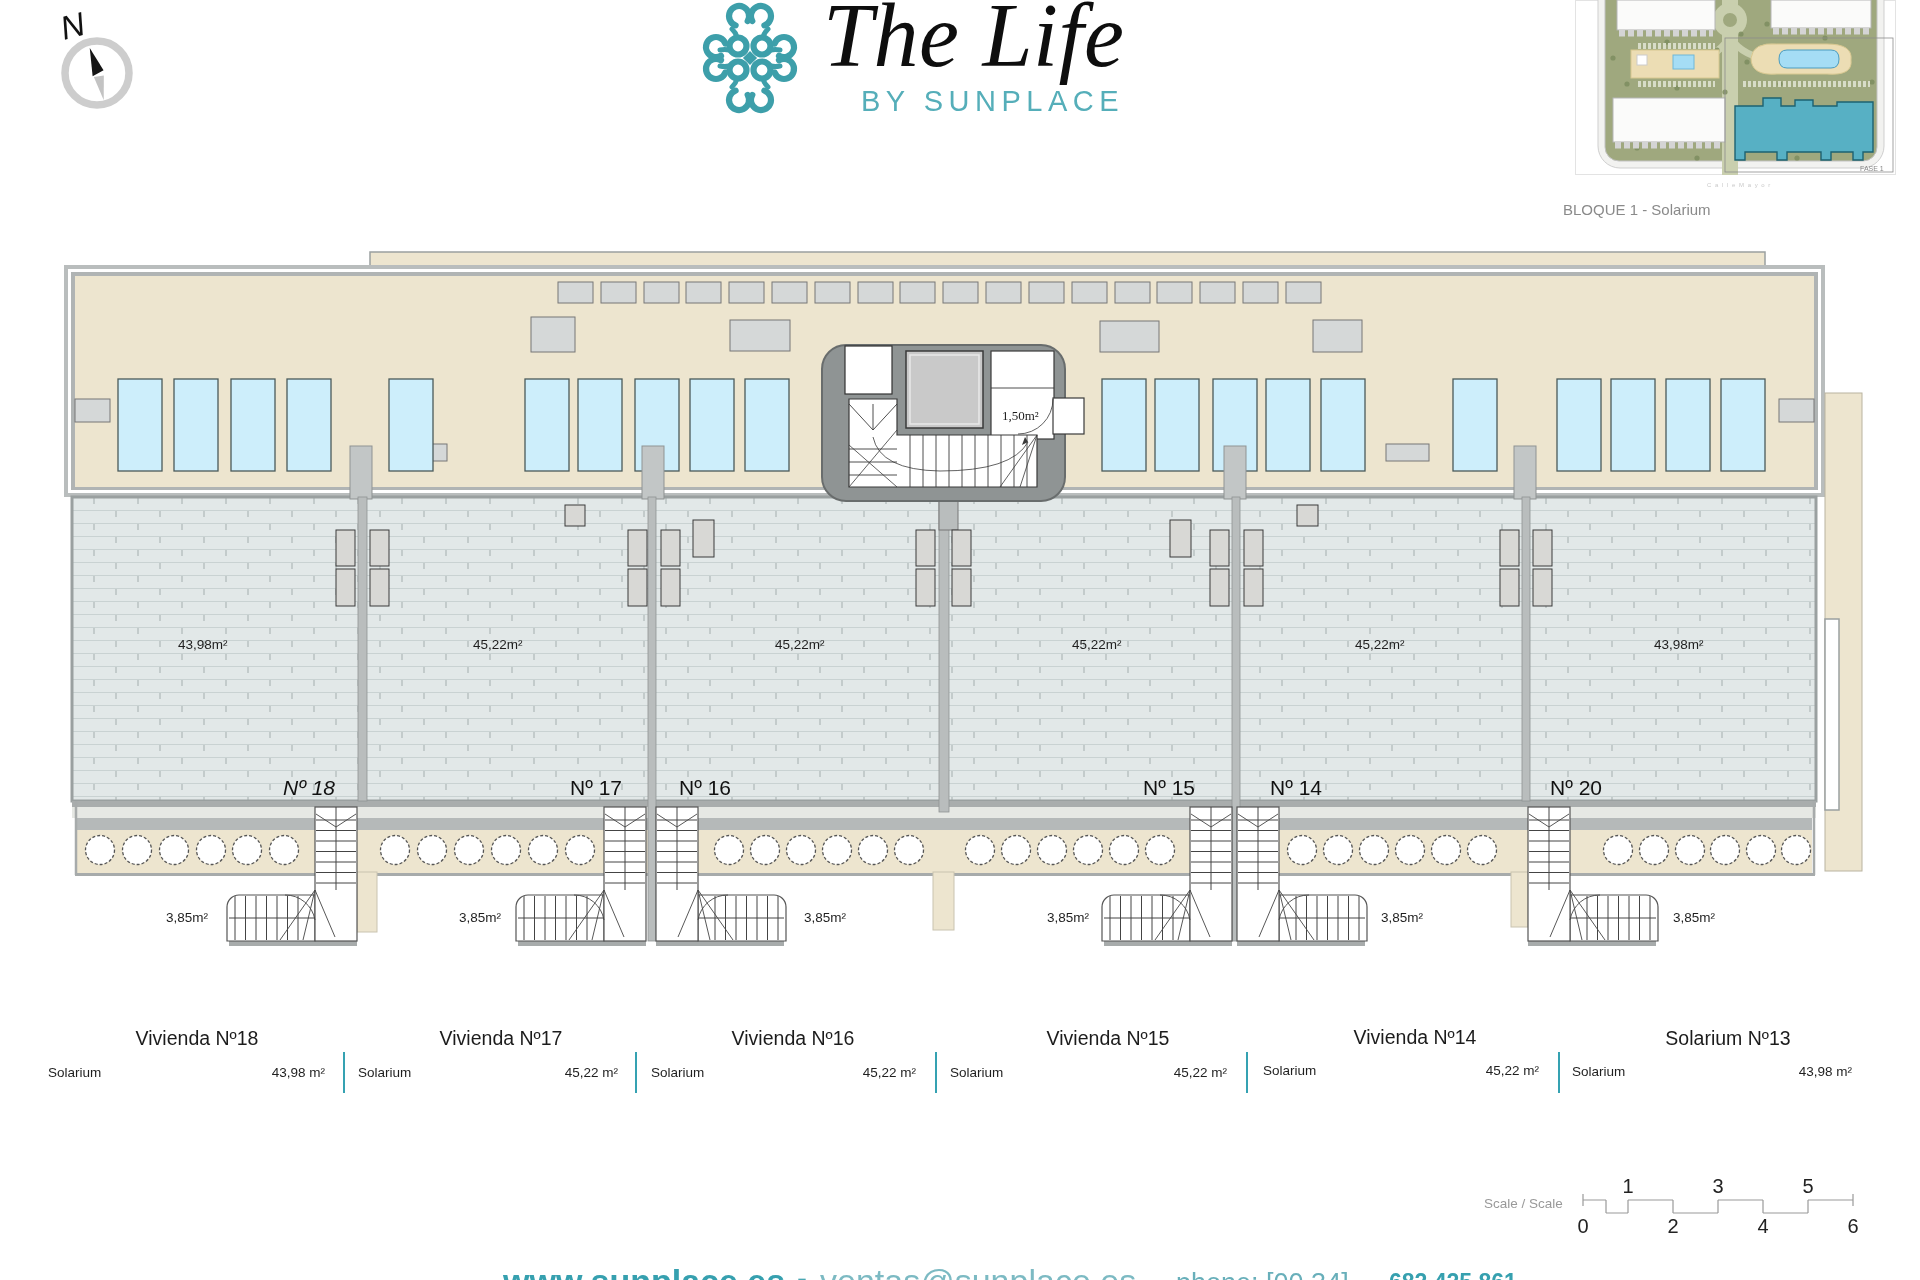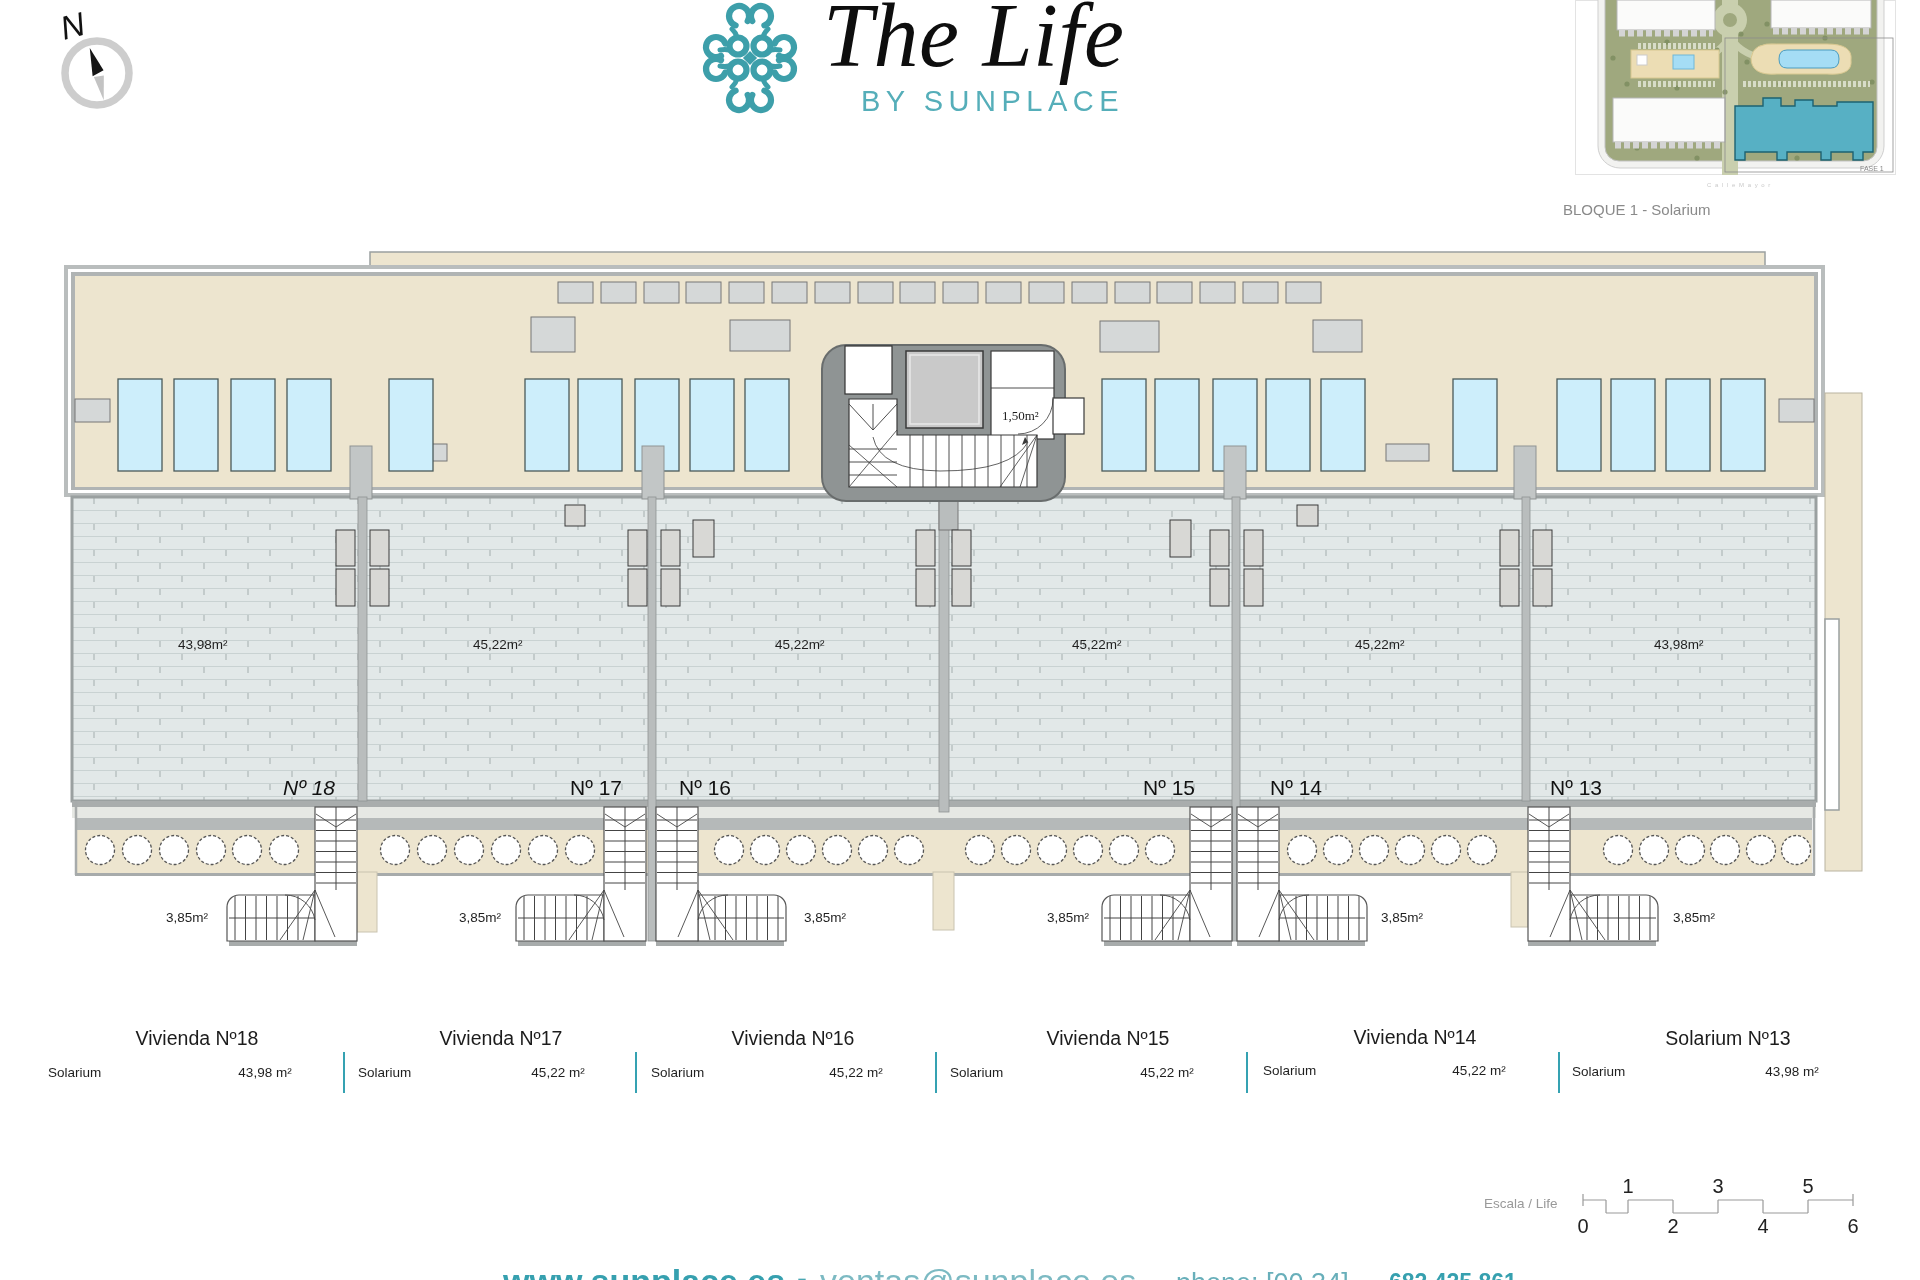--- a/index.html
+++ b/index.html
@@ -3,21 +3,21 @@
 <meta charset="utf-8">
 <style>
   html,body{margin:0;padding:0;width:1920px;height:1280px;overflow:hidden;background:#fff;
     font-family:"Liberation Sans", sans-serif;}
   .abs{position:absolute;}
   #page{position:relative;width:1920px;height:1280px;}
   .lbl{position:absolute;color:#1f1f1f;font-size:13.5px;}
   .num{position:absolute;color:#111;font-size:21px;}
   .hdr{position:absolute;color:#1c1c1c;font-size:19.5px;transform:translateX(-50%);white-space:nowrap;}
   .sol{position:absolute;color:#1f1f1f;font-size:13.5px;}
-  .val{position:absolute;color:#1f1f1f;font-size:13.5px;text-align:center;width:120px;}
+  .val{position:absolute;color:#1f1f1f;font-size:13.5px;text-align:right;width:120px;}
   .sep{position:absolute;width:2px;height:41px;background:#35a2b2;top:1052px;}
 </style>
 </head>
 <body>
 <div id="page">
 <svg class="abs" style="left:0;top:0" width="1920" height="1280" viewBox="0 0 1920 1280">
 <defs>
 <pattern id="tl" width="44" height="26" patternUnits="userSpaceOnUse" x="72" y="497">
   <rect width="44" height="26" fill="#e2e8e8"></rect>
   <path d="M0,0.5 H44 M0,13.5 H44" stroke="#c9d2d2" stroke-width="1"></path>
@@ -307,21 +307,21 @@
 <div class="lbl" style="left:775px;top:637px;">45,22m²</div>
 <div class="lbl" style="left:1072px;top:637px;">45,22m²</div>
 <div class="lbl" style="left:1355px;top:637px;">45,22m²</div>
 <div class="lbl" style="left:1654px;top:637px;">43,98m²</div>
 <div class="lbl" style="left:1002px;top:408px;font-size:13px;font-family:Liberation Serif, serif;">1,50m²</div>
 <div class="num" style="left:283px;top:776px;font-style:italic;">Nº 18</div>
 <div class="num" style="left:570px;top:776px;">Nº 17</div>
 <div class="num" style="left:679px;top:776px;">Nº 16</div>
 <div class="num" style="left:1143px;top:776px;">Nº 15</div>
 <div class="num" style="left:1270px;top:776px;text-align:center;">Nº 14</div>
-<div class="num" style="left:1550px;top:776px;">Nº 13</div>
+<div class="num" style="left:1550px;top:776px;">Nº 20</div>
 <div class="lbl" style="left:166px;top:910px;">3,85m²</div>
 <div class="lbl" style="left:459px;top:910px;">3,85m²</div>
 <div class="lbl" style="left:804px;top:910px;">3,85m²</div>
 <div class="lbl" style="left:1047px;top:910px;">3,85m²</div>
 <div class="lbl" style="left:1381px;top:910px;">3,85m²</div>
 <div class="lbl" style="left:1673px;top:910px;">3,85m²</div>
 
 <div class="hdr" style="left:197px;top:1027px;">Vivienda Nº18</div>
 <div class="hdr" style="left:501px;top:1027px;">Vivienda Nº17</div>
 <div class="hdr" style="left:793px;top:1027px;">Vivienda Nº16</div>
@@ -339,21 +339,21 @@
 <div class="val" style="left:796px;top:1065px;">45,22 m²</div>
 <div class="val" style="left:1107px;top:1065px;">45,22 m²</div>
 <div class="val" style="left:1419px;top:1063px;">45,22 m²</div>
 <div class="val" style="left:1732px;top:1064px;">43,98 m²</div>
 <div class="sep" style="left:343px;"></div>
 <div class="sep" style="left:635px;"></div>
 <div class="sep" style="left:935px;"></div>
 <div class="sep" style="left:1246px;"></div>
 <div class="sep" style="left:1558px;"></div>
 
-<div class="abs" style="left:1484px;top:1196px;color:#999;font-size:13.5px;">Escala / Life</div>
+<div class="abs" style="left:1484px;top:1196px;color:#999;font-size:13.5px;">Scale / Scale</div>
 <div class="abs" style="left:1628px;top:1175px;color:#222;font-size:20px;transform:translateX(-50%);">1</div>
 <div class="abs" style="left:1718px;top:1175px;color:#222;font-size:20px;transform:translateX(-50%);">3</div>
 <div class="abs" style="left:1808px;top:1175px;color:#222;font-size:20px;transform:translateX(-50%);">5</div>
 <div class="abs" style="left:1583px;top:1215px;color:#222;font-size:20px;transform:translateX(-50%);">0</div>
 <div class="abs" style="left:1673px;top:1215px;color:#222;font-size:20px;transform:translateX(-50%);">2</div>
 <div class="abs" style="left:1763px;top:1215px;color:#222;font-size:20px;transform:translateX(-50%);">4</div>
 <div class="abs" style="left:1853px;top:1215px;color:#222;font-size:20px;transform:translateX(-50%);">6</div>
 
 <div class="abs" style="left:503px;top:1262px;color:#36A0AF;font-size:34px;font-weight:bold;">www.sunplace.es</div>
 <div class="abs" style="left:797px;top:1261px;color:#4aa7b3;font-size:30px;">-</div>

